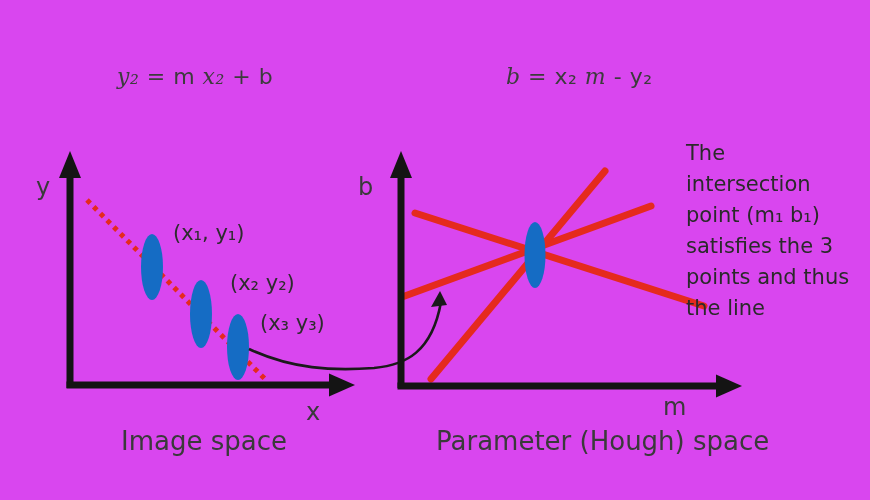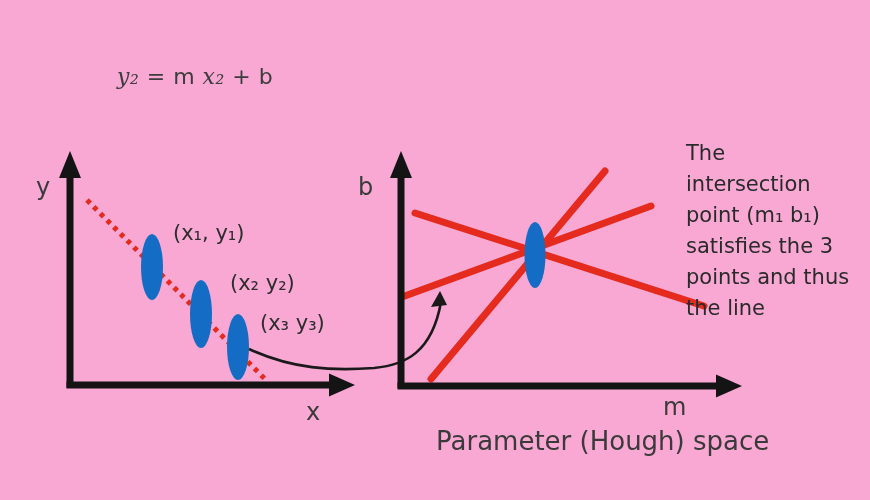--- a/index.html
+++ b/index.html
@@ -1,20 +1,20 @@
 <!DOCTYPE html>
 <html><head>
 <meta charset="utf-8">
 <style>
   html, body { margin: 0; padding: 0; background: #ffffff; }
   .stage {
     position: relative;
     width: 870px;
     height: 500px;
-    background: #f9a8d4;
+    background: #d946ef;
     overflow: hidden;
     font-family: "DejaVu Sans", "Liberation Sans", sans-serif;
     color: #2d2d2d;
   }
   .stage svg { position: absolute; left: 0; top: 0; }
   .txt { position: absolute; white-space: nowrap; }
   .formula {
     font-size: 22px;
     color: #3c3c3c;
     letter-spacing: 0.5px;
@@ -67,30 +67,34 @@
     <polygon points="401,151 390,178 412,178" fill="#141414"></polygon>
     <line x1="397.5" y1="386" x2="720" y2="386" stroke="#141414" stroke-width="7"></line>
     <polygon points="742,386 716,374.5 716,397.5" fill="#141414"></polygon>
 
     <ellipse cx="535" cy="255" rx="10.5" ry="33" fill="#156cc4"></ellipse>
   </svg>
 
   <div class="txt formula" style="left:117px; top:64px;">
     <span class="var">y₂</span><span> = m </span><span class="var">x₂</span><span> + b</span>
   </div>
+  <div class="txt formula" style="left:506px; top:64px;">
+    <span class="var">b</span><span> = x₂ </span><span class="var">m</span><span> - y₂</span>
+  </div>
 
   <div class="txt axis-label" style="left:36px; top:173px;">y</div>
   <div class="txt axis-label" style="left:306px; top:398px;">x</div>
   <div class="txt axis-label" style="left:358px; top:173px;">b</div>
   <div class="txt axis-label" style="left:663px; top:393px;">m</div>
 
   <div class="txt point-label" style="left:161px; top:221px;">(x₁, y₁)</div>
   <div class="txt point-label" style="left:218px; top:271px;">(x₂ y₂)</div>
   <div class="txt point-label" style="left:248px; top:311px;">(x₃ y₃)</div>
 
+  <div class="txt caption" style="left:121px; top:426px;">Image space</div>
   <div class="txt caption" style="left:436px; top:426px;">Parameter (Hough) space</div>
 
   <div class="annotation">The
 intersection
 point (m₁ b₁)
 satisfies the 3
 points and thus
 the line</div>
 
 </div>

